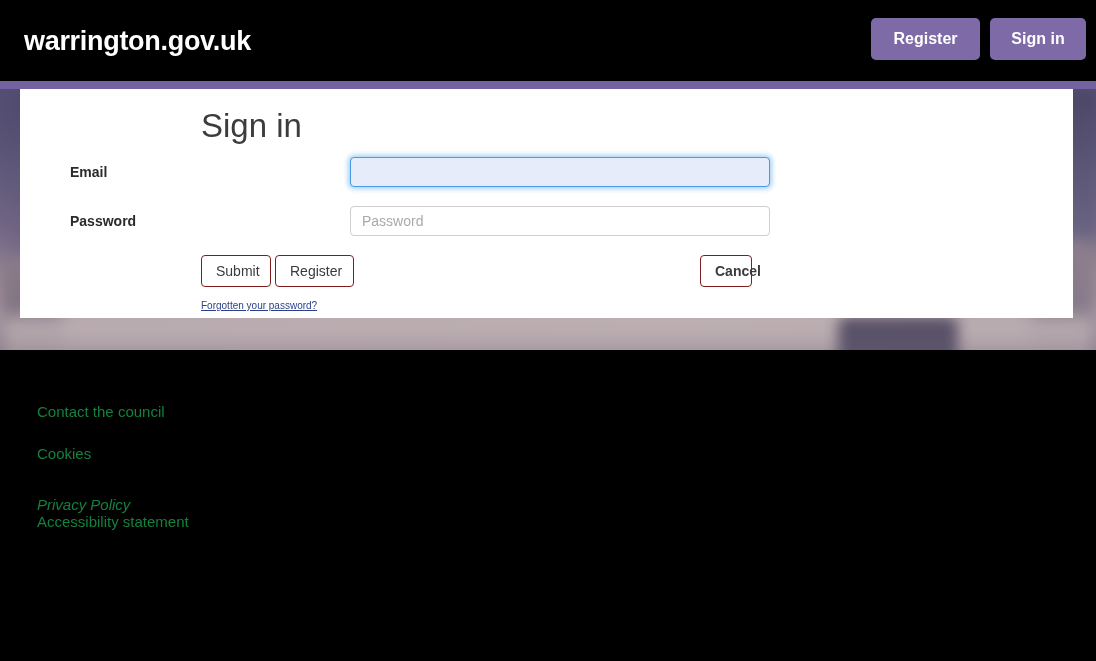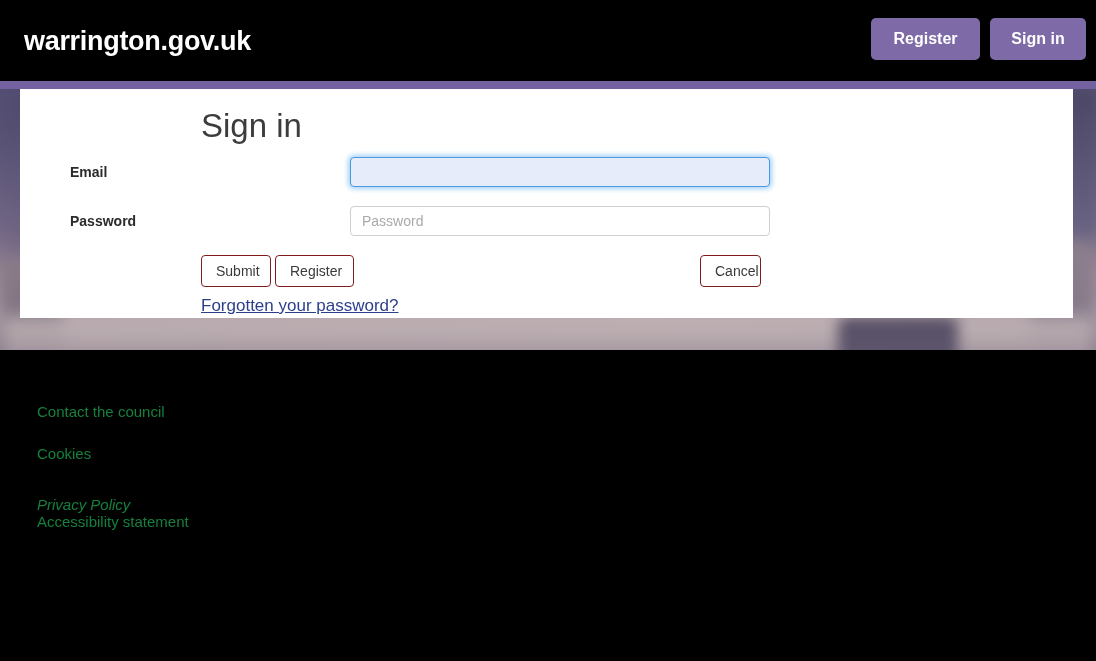--- a/index.html
+++ b/index.html
@@ -225,27 +225,27 @@
     font-size: 14px;
     color: #3a3a3a;
     cursor: pointer;
     line-height: 30px;
     text-align: center;
     padding: 0 14px;
     white-space: nowrap;
   }
   #submit-button   { left: 181px; width: 70px; }
   #register-button { left: 255px; width: 79px; }
-  #cancel-button   { left: 680px; width: 61px; }
+  #cancel-button   { left: 680px; width: 52px; font-weight: bold; }
 
   #forgot-password-link {
     position: absolute;
     left: 181px;
     top: 209px;
-    font-size: 17px;
+    font-size: 10px;
     color: #2b3f8c;
     text-decoration: underline;
     line-height: 16px;
     cursor: pointer;
     white-space: nowrap;
   }
 
   
   #site-footer {
     position: absolute;

